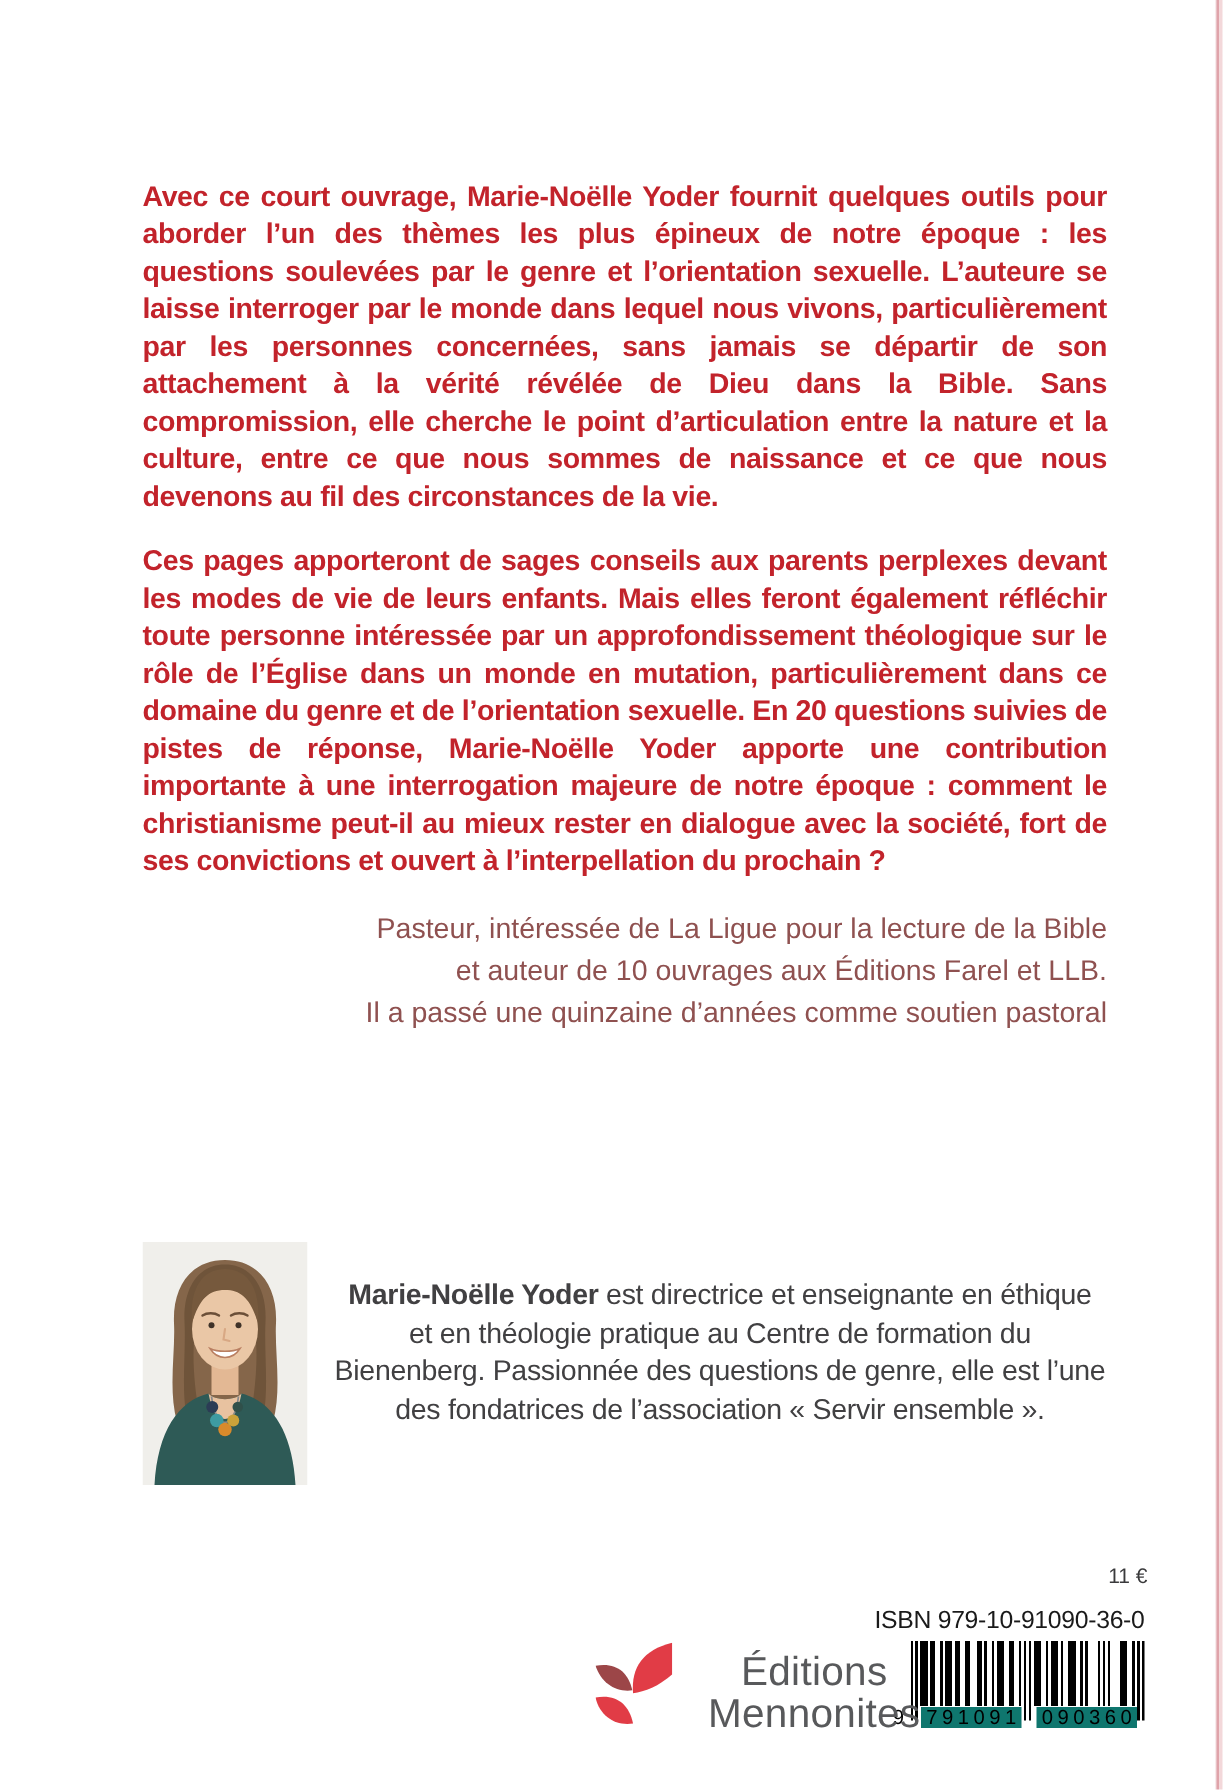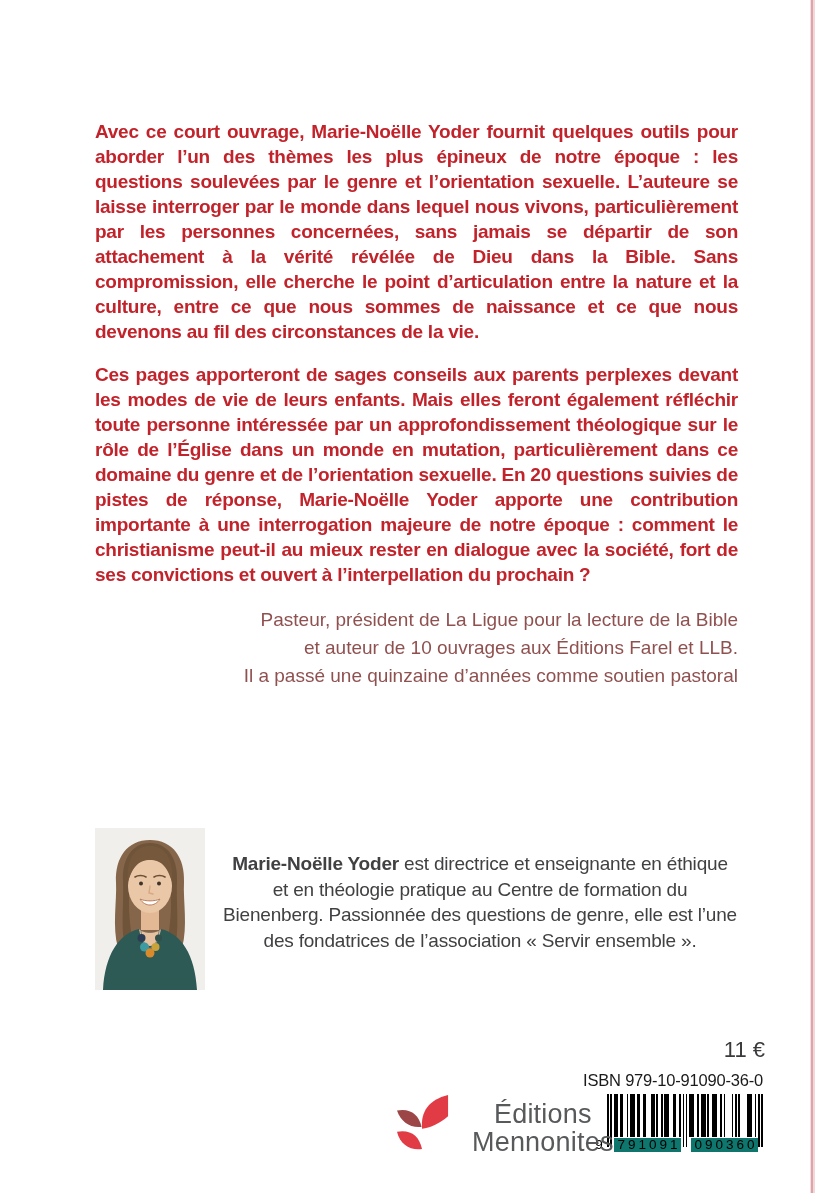--- a/index.html
+++ b/index.html
@@ -65,21 +65,21 @@
     color:var(--gray-text);
     font-size:19px;line-height:25.5px;letter-spacing:-0.2px;
     text-align:center;margin:0;
   }
   .bio-text b{font-weight:700;}
 
   
   .price{
     position:absolute;right:50px;top:1038px;
     color:var(--price-color);
-    font-size:22px;line-height:24px;font-weight:400;
+    font-size:14px;line-height:24px;font-weight:400;
   }
   .isbn{
     position:absolute;right:52px;top:1071px;
     color:var(--isbn-color);
     font-size:16.5px;line-height:19px;letter-spacing:-0.2px;
   }
   .barcode{
     position:absolute;left:595px;top:1094px;width:170px;height:58px;
   }
   .barcode svg{position:absolute;left:12px;top:0;}
@@ -111,21 +111,21 @@
 <body>
 
 <div class="cover">
 
   <div class="synopsis">
     <p>Avec ce court ouvrage, Marie-Noëlle Yoder fournit quelques outils pour aborder l’un des thèmes les plus épineux de notre époque&nbsp;: les questions soulevées par le genre et l’orientation sexuelle. L’auteure se laisse interroger par le monde dans lequel nous vivons, particulièrement par les personnes concernées, sans jamais se départir de son attachement à la vérité révélée de Dieu dans la Bible. Sans compromission, elle cherche le point d’articulation entre la nature et la culture, entre ce que nous sommes de naissance et ce que nous devenons au fil des circonstances de la vie.</p>
     <p>Ces pages apporteront de sages conseils aux parents perplexes devant les modes de vie de leurs enfants. Mais elles feront également réfléchir toute personne intéressée par un approfondissement théologique sur le rôle de l’Église dans un monde en mutation, particulièrement dans ce domaine du genre et de l’orientation sexuelle. En 20 questions suivies de pistes de réponse, Marie-Noëlle Yoder apporte une contribution importante à une interrogation majeure de notre époque&nbsp;: comment le christianisme peut-il au mieux rester en dialogue avec la société, fort de ses convictions et ouvert à l’interpellation du prochain&nbsp;?</p>
   </div>
 
   <div class="endorsement">
-    <div class="endorser-line">Pasteur, président de La Ligue pour la lecture de la Bible</div>
+    <div class="endorser-line">Pasteur, intéressée de La Ligue pour la lecture de la Bible</div>
     <div class="endorser-line">et auteur de 10 ouvrages aux Éditions Farel et LLB.</div>
     <div class="endorser-line">Il a passé une quinzaine d’années comme soutien pastoral</div>
   </div>
 
   <svg class="author-photo" viewBox="0 0 110 162" aria-hidden="true">
     <rect width="110" height="162" fill="#f0efeb"></rect>
     <path d="M55 12 C32 12 20 30 21 54 C22 74 17 98 23 120 C26 130 32 136 40 138 L70 138 C78 136 84 130 87 120 C93 98 88 74 89 54 C90 30 78 12 55 12 Z" fill="#85664a"></path>
     <path d="M55 15 C37 15 27 31 28 53 C29 72 26 96 29 114 L38 116 C34 94 33 74 35 60 C38 40 45 30 55 28 C65 30 72 40 75 60 C77 74 76 94 72 116 L81 114 C84 96 81 72 82 53 C83 31 73 15 55 15 Z" fill="#6f543a"></path>
     <rect x="46" y="76" width="18" height="26" fill="#e3b894"></rect>
     <ellipse cx="55" cy="58" rx="22" ry="27" fill="#eac7a6"></ellipse>

